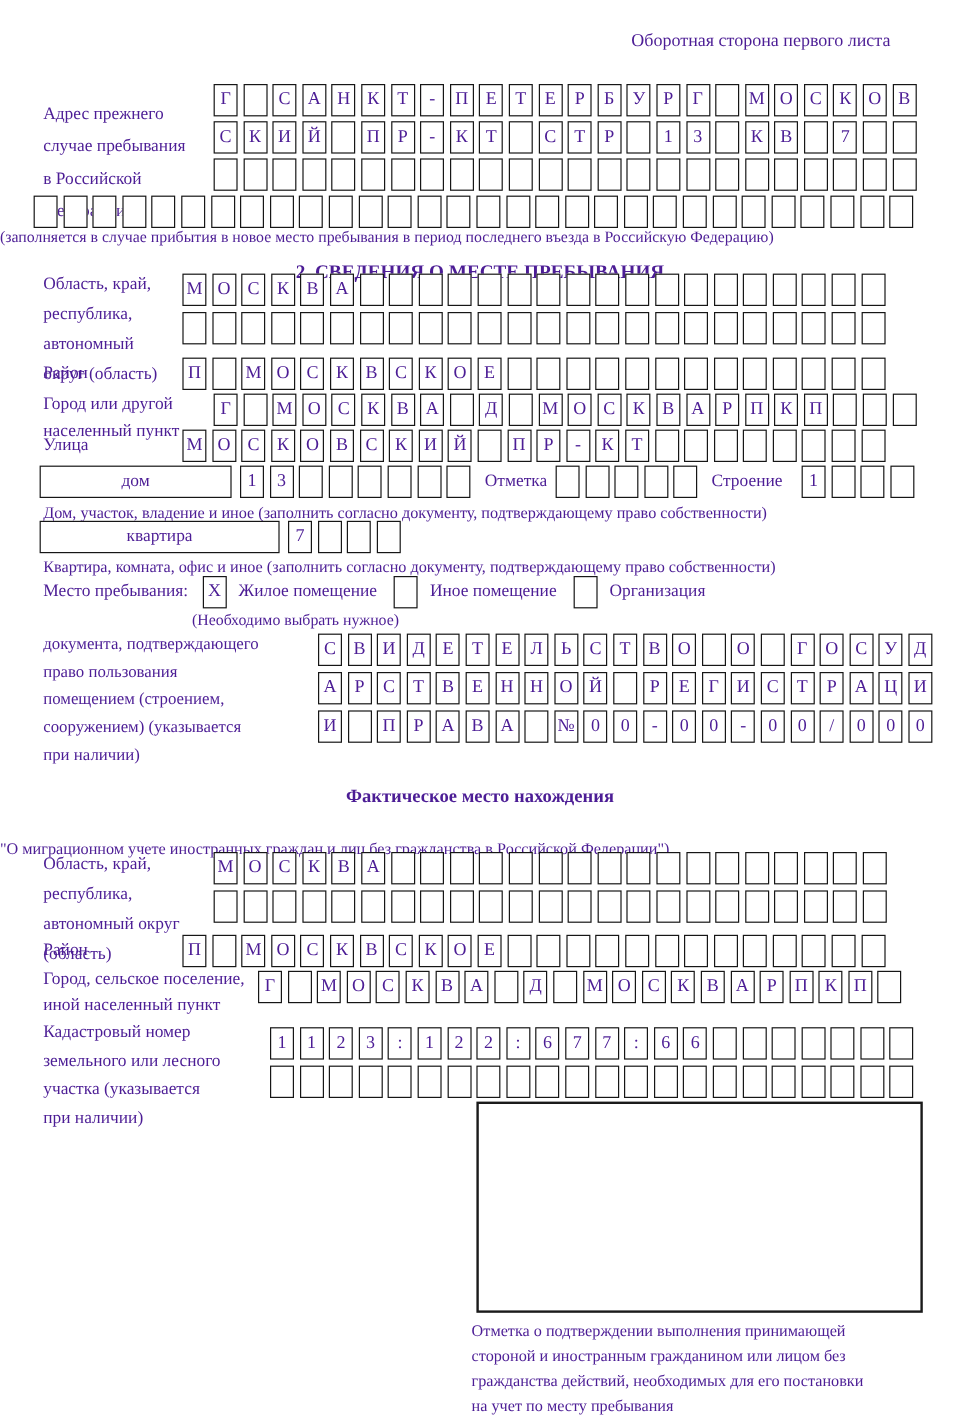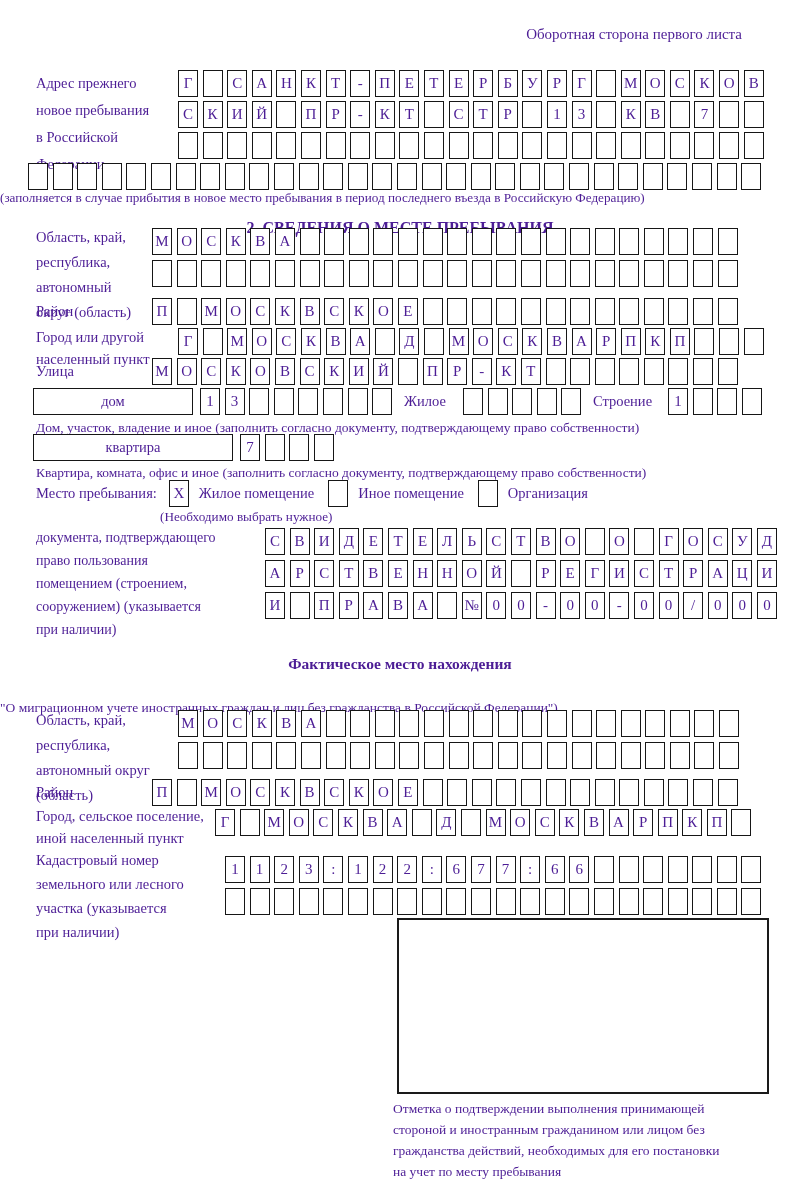--- a/index.html
+++ b/index.html
@@ -28,23 +28,23 @@
   .stamp{border:2px solid #1a1a1a;background:#fff;}
   .center{}
 </style>
 </head>
 <body>
 
 <div class="page">
 
   <div class="abs" style="top:16px;right:58px;font-size:15px;">Оборотная сторона первого листа</div>
 
-  <div class="abs lbl" style="left:36px;top:60px;line-height:27px;">
+  <div class="abs lbl" style="left:36px;top:72px;line-height:27px;">
       <div>Адрес прежнего</div>
-      <div>новое пребывания</div>
+      <div>случае пребывания</div>
       <div>в Российской</div>
       <div>Федерации</div>
     </div>
   <div class="abs boxrow" style="left:178px;top:60px;">
       <span class="cell">Г</span>
       <span class="cell"></span>
       <span class="cell">С</span>
       <span class="cell">А</span>
       <span class="cell">Н</span>
       <span class="cell">К</span>
@@ -305,21 +305,21 @@
   <div class="abs boxrow" style="left:200px;top:378px;">
       <span class="cell">1</span>
       <span class="cell">3</span>
       <span class="cell"></span>
       <span class="cell"></span>
       <span class="cell"></span>
       <span class="cell"></span>
       <span class="cell"></span>
       <span class="cell"></span>
     </div>
-  <div class="abs inline-lbl" style="left:404px;top:378px;">Жилое</div>
+  <div class="abs inline-lbl" style="left:404px;top:378px;">Отметка</div>
   <div class="abs boxrow" style="left:463px;top:378px;">
       <span class="cell"></span>
       <span class="cell"></span>
       <span class="cell"></span>
       <span class="cell"></span>
       <span class="cell"></span>
     </div>
   <div class="abs inline-lbl" style="left:593px;top:378px;">Строение</div>
   <div class="abs boxrow" style="left:668px;top:378px;">
       <span class="cell">1</span>

